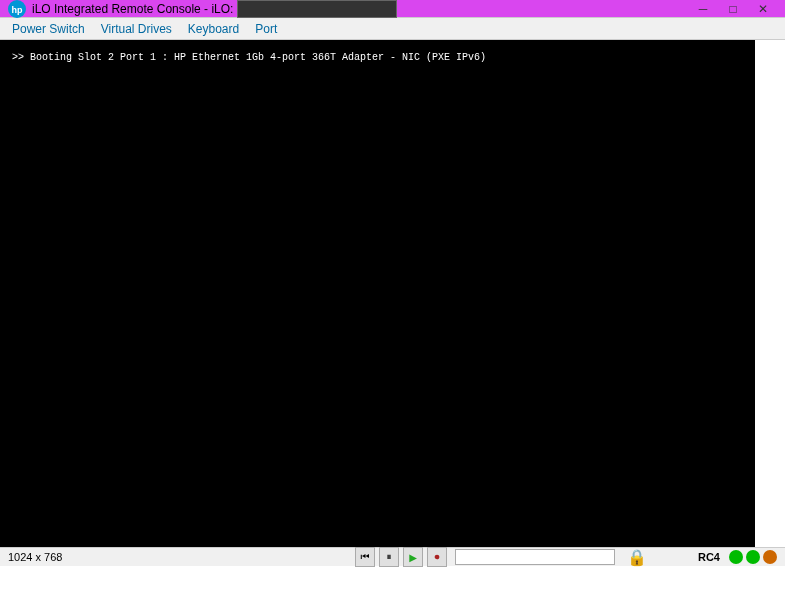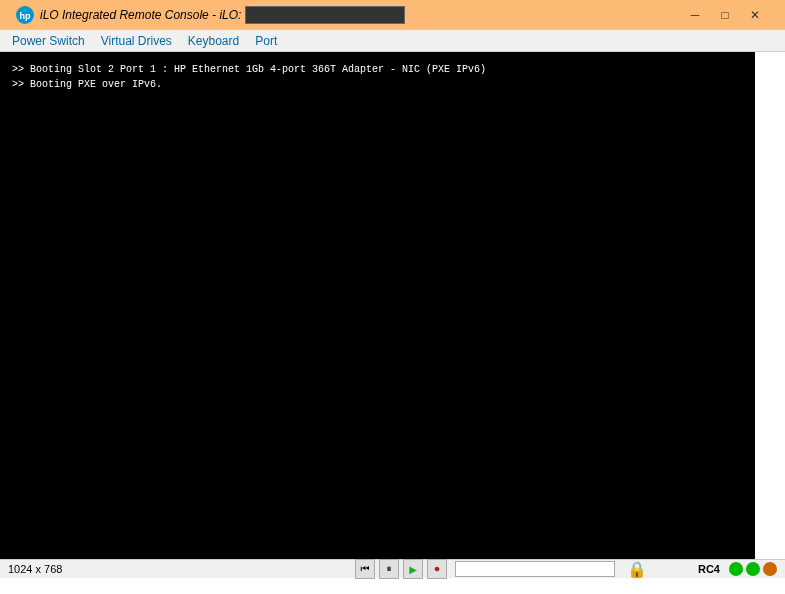--- a/index.html
+++ b/index.html
@@ -9,37 +9,36 @@
       font-family: 'Segoe UI', Arial, sans-serif;
       font-size: 12px;
       overflow: hidden;
       background: #fff;
     }
 
     
     #title-bar {
       display: flex;
       align-items: center;
-      height: 30px;
-      background: #fdba74;
+      height: 18px;
+      background: #d946ef;
       border-bottom: 1px solid #ccc;
-      padding: 0 16px;
+      padding: 0 8px;
       user-select: none;
     }
     #title-bar .hp-logo {
       width: 18px;
       height: 18px;
       margin-right: 6px;
       flex-shrink: 0;
     }
     #title-bar .title-text {
       font-size: 12px;
       color: #000;
       flex: 0 0 auto;
-      font-style: italic;
     }
     #title-bar .title-input {
       flex: 0 0 160px;
       height: 18px;
       background: #333;
       border: 1px solid #666;
       margin-left: 4px;
       font-size: 11px;
       color: #eee;
       padding: 0 4px;
@@ -174,21 +173,20 @@
   <span class="menu-item">Port</span>
 </div>
 
 <div id="console-area">
 
 <div class="console-line"></div>
     <div class="console-line"></div>
     <div class="console-line"></div>
     <div class="console-line">&gt;&gt; Booting Slot 2 Port 1 : HP Ethernet 1Gb 4-port 366T Adapter - NIC (PXE IPv6)</div>
     <div class="console-line"></div>
-    <div class="console-line">&gt;&gt; Booting PXE over IPv6.</div>
     <div class="console-line"></div>
     <div class="console-line"></div>
     <div class="console-line"></div>
     <div class="console-line"></div>
     <div class="console-line"></div>
     <div class="console-line"></div>
     <div class="console-line"></div>
     <div class="console-line"></div>
     <div class="console-line"></div>
     <div class="console-line"></div>

